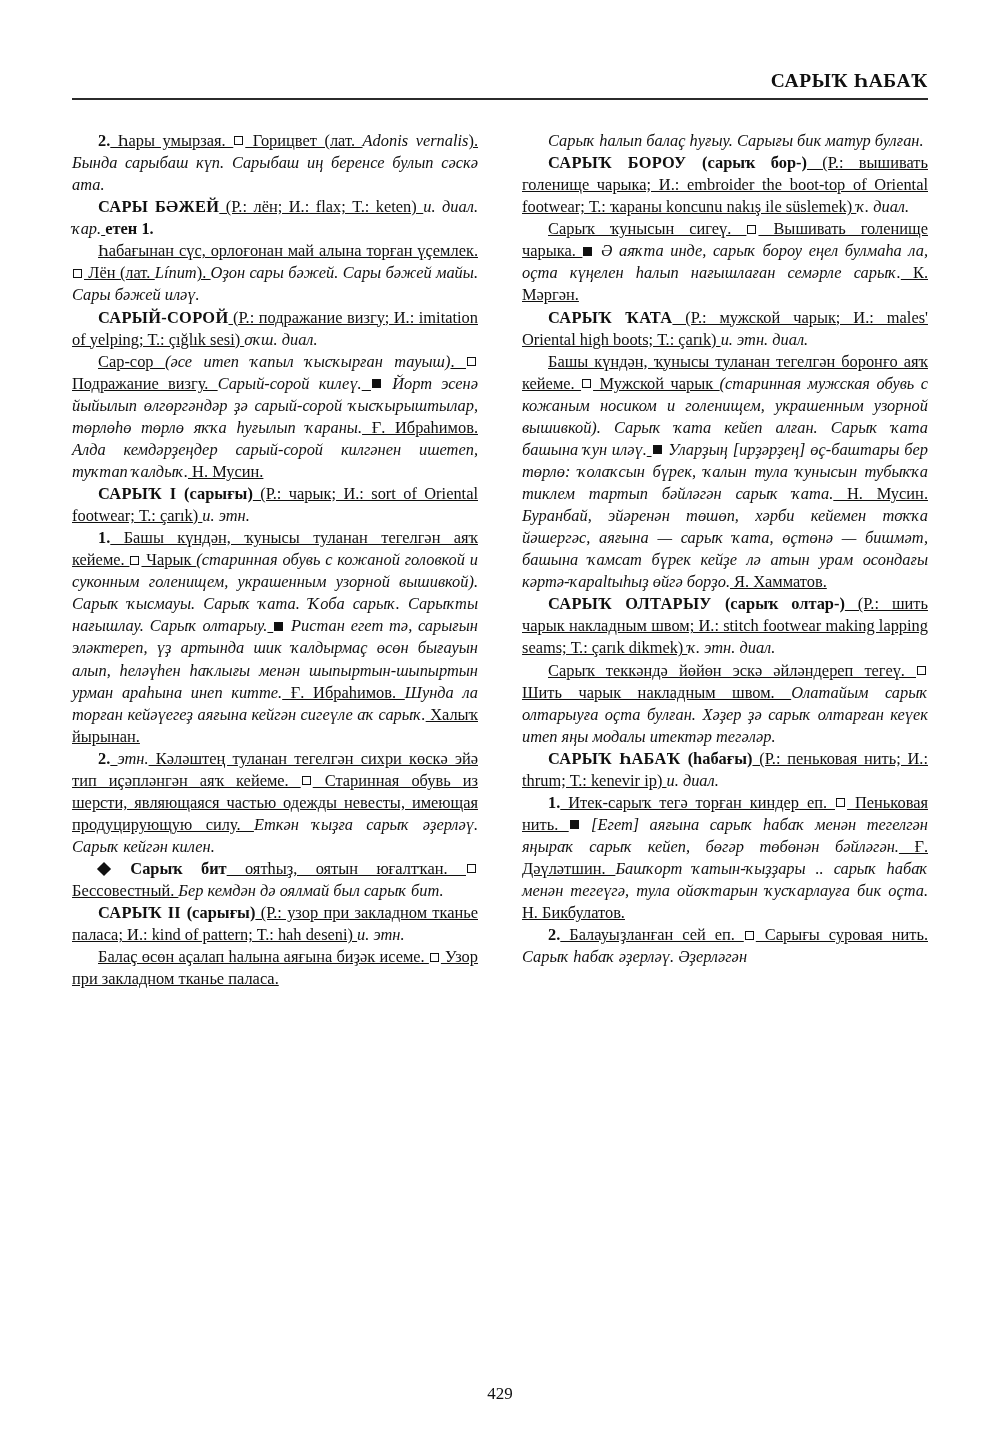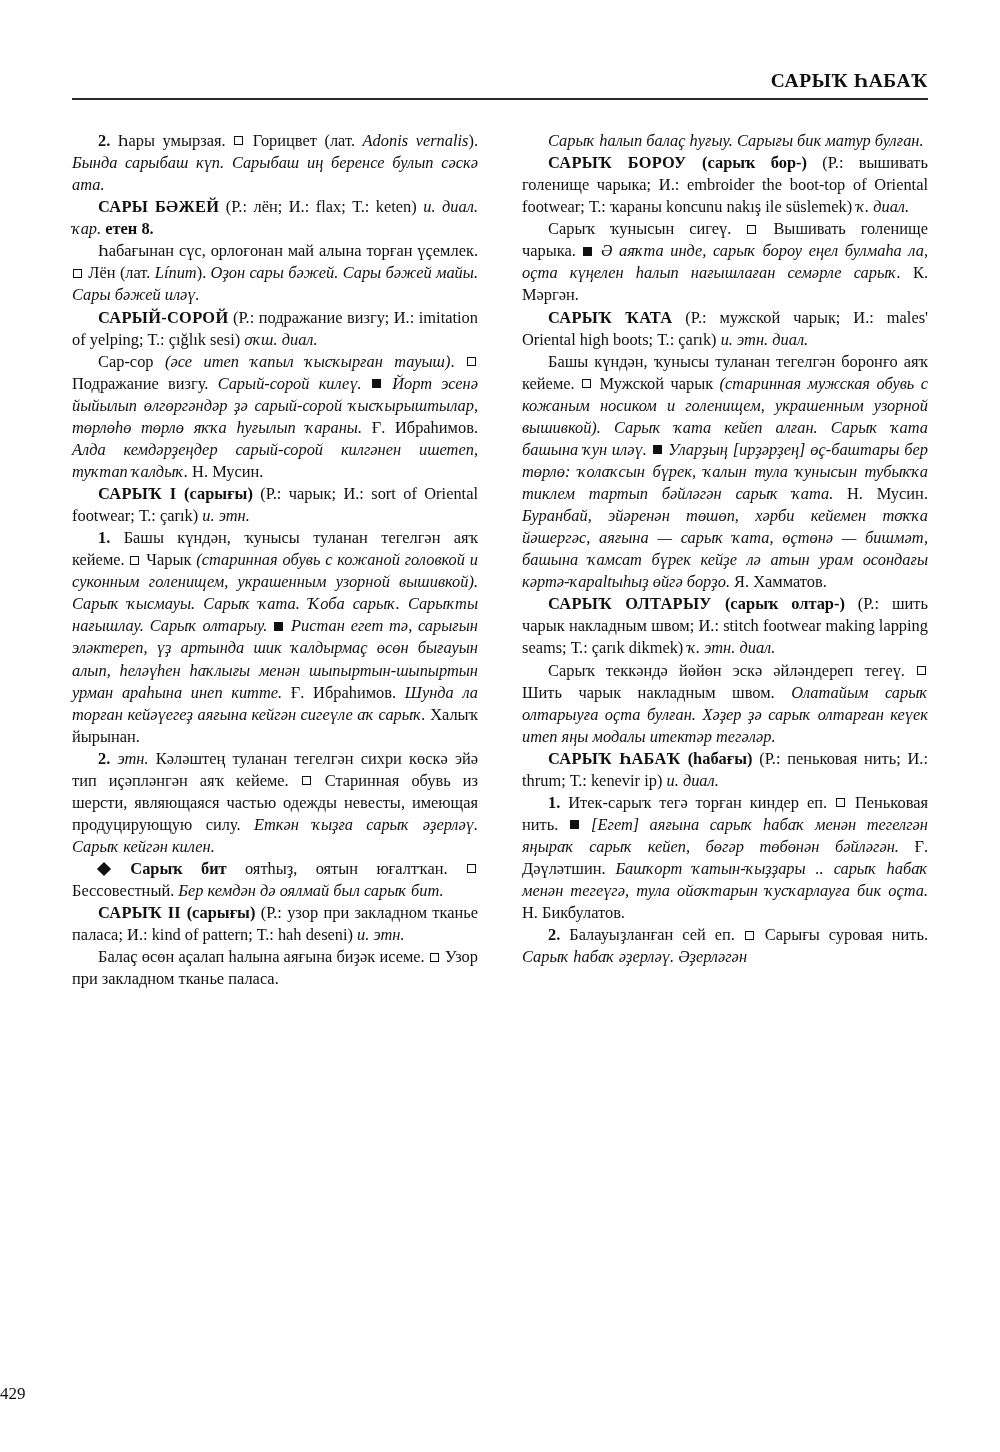--- a/index.html
+++ b/index.html
@@ -72,21 +72,21 @@
     text-align: justify;
   }
 
   
   .hw {            
     font-weight: bold;
     letter-spacing: 0.3px;
   }
   .bd { font-weight: bold; }
   .it { font-style: italic; }
-  .rom { font-style: normal; }
+  .rom { font-style: normal; text-decoration: underline; }
 
   
   .m-open,
   .m-fill,
   .m-diamond {
     display: inline-block;
     vertical-align: 0.04em;
     font-style: normal;
     font-weight: normal;
   }
@@ -109,39 +109,39 @@
     position: relative;
     top: 1px;
   }
 
   
   .folio {
     position: absolute;
     left: 0;
     top: 1372px;
     width: 1000px;
-    text-align: left;
+    text-align: center;
     font-size: 17px;
     font-family: "Liberation Serif", "DejaVu Serif", serif;
   }
 </style>
 </head>
 <body>
 
 <div class="page">
 
   <div class="header-zone">
     <div class="running-head">САРЫҠ ҺАБАҠ</div>
     <div class="head-rule"></div>
   </div>
 
   <div class="columns">
     <div class="col" id="col-left">
         <p class="entry"><span class="bd">2.</span><span class="rom"> Һары умырзая. </span><span class="m-open"></span><span class="rom"> Горицвет (лат. </span><span class="it">Adonis vernalis</span><span class="rom">). </span><span class="it">Бында сарыбаш күп. Сарыбаш иң беренсе булып сәскә ата.</span></p>
-        <p class="entry"><span class="hw">САРЫ БӘЖЕЙ</span><span class="rom"> (Р.: лён; И.: flax; Т.: keten) </span><span class="it">и. диал. ҡар.</span><span class="rom"> </span><span class="bd">етен 8.</span></p>
+        <p class="entry"><span class="hw">САРЫ БӘЖЕЙ</span><span class="rom"> (Р.: лён; И.: flax; Т.: keten) </span><span class="it">и. диал. ҡар.</span><span class="rom"> </span><span class="bd">етен 1.</span></p>
         <p class="entry"><span class="rom">Һабағынан сүс, орлоғонан май алына торған үҫемлек. </span><span class="m-open"></span><span class="rom"> Лён (лат. </span><span class="it">Línum</span><span class="rom">). </span><span class="it">Оҙон сары бәжей. Сары бәжей майы. Сары бәжей иләү.</span></p>
         <p class="entry"><span class="hw">САРЫЙ-СОРОЙ</span><span class="rom"> (Р.: подражание визгу; И.: imitation of yelping; Т.: çığlık sesi) </span><span class="it">оҡш. диал.</span></p>
         <p class="entry"><span class="rom">Сар-сор </span><span class="it">(әсе итеп ҡапыл ҡысҡырған тауыш)</span><span class="rom">. </span><span class="m-open"></span><span class="rom"> Подражание визгу. </span><span class="it">Сарый-сорой килеү.</span><span class="rom"> </span><span class="m-fill"></span><span class="it"> Йорт эсенә йыйылып өлгөргәндәр ҙә сарый-сорой ҡысҡырыштылар, төрлөһө төрлө яҡҡа һуғылып ҡараны.</span><span class="rom"> Ғ. Ибраһимов. </span><span class="it">Алда кемдәрҙеңдер сарый-сорой килгәнен ишетеп, туҡтап ҡалдыҡ.</span><span class="rom"> Н. Мусин.</span></p>
         <p class="entry"><span class="hw">САРЫҠ I </span><span class="bd">(сарығы)</span><span class="rom"> (Р.: чарык; И.: sort of Oriental footwear; Т.: çarık) </span><span class="it">и. этн.</span></p>
         <p class="entry"><span class="bd">1.</span><span class="rom"> Башы күндән, ҡунысы туланан тегелгән аяҡ кейеме. </span><span class="m-open"></span><span class="rom"> Чарык </span><span class="it">(старинная обувь с кожаной головкой и суконным голенищем, украшенным узорной вышивкой). Сарыҡ ҡысмауы. Сарыҡ ҡата. Ҡоба сарыҡ. Сарыҡты нағышлау. Сарыҡ олтарыу.</span><span class="rom"> </span><span class="m-fill"></span><span class="it"> Ристан егет тә, сарығын эләктереп, үҙ артында шик ҡалдырмаҫ өсөн бығауын алып, һеләүһен һаҡлығы менән шыпыртын-шыпыртын урман араһына инеп китте.</span><span class="rom"> Ғ. Ибраһимов. </span><span class="it">Шунда ла торған кейәүегеҙ аяғына кейгән сигеүле аҡ сарыҡ.</span><span class="rom"> Халыҡ йырынан.</span></p>
         <p class="entry"><span class="bd">2.</span><span class="rom"> </span><span class="it">этн.</span><span class="rom"> Кәләштең туланан тегелгән сихри көскә эйә тип иҫәпләнгән аяҡ кейеме. </span><span class="m-open"></span><span class="rom"> Старинная обувь из шерсти, являющаяся частью одежды невесты, имеющая продуцирующую силу. </span><span class="it">Еткән ҡыҙға сарыҡ әҙерләү. Сарыҡ кейгән килен.</span></p>
         <p class="entry"><span class="m-diamond"></span><span class="bd"> Сарыҡ бит</span><span class="rom"> оятһыҙ, оятын юғалтҡан. </span><span class="m-open"></span><span class="rom"> Бессовестный. </span><span class="it">Бер кемдән дә оялмай был сарыҡ бит.</span></p>
         <p class="entry"><span class="hw">САРЫҠ II </span><span class="bd">(сарығы)</span><span class="rom"> (Р.: узор при закладном тканье паласа; И.: kind of pattern; Т.: hah deseni) </span><span class="it">и. этн.</span></p>
         <p class="entry"><span class="rom">Балаҫ өсөн аҫалап һалына аяғына биҙәк исеме. </span><span class="m-open"></span><span class="rom"> Узор при закладном тканье паласа.</span></p>
       </div>

